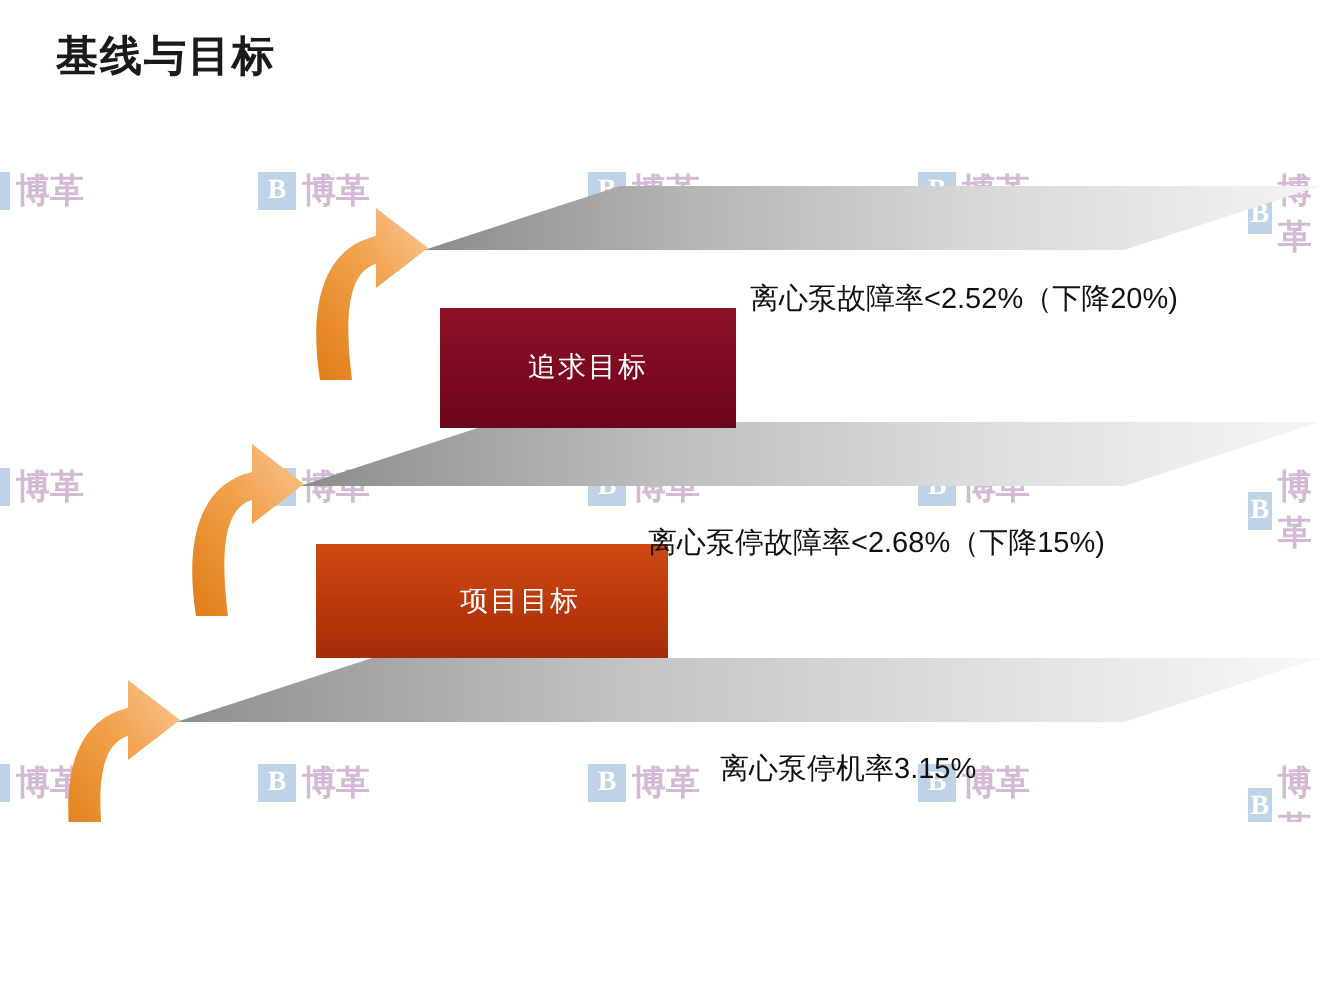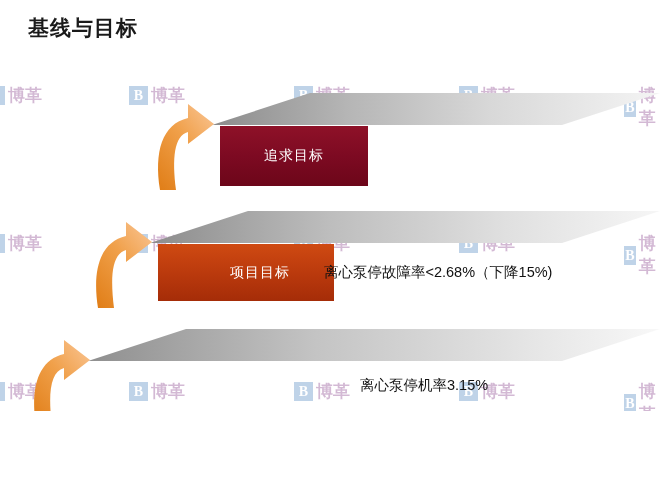--- a/index.html
+++ b/index.html
@@ -65,20 +65,21 @@
 
   
   .step-box {
     position: absolute;
     display: flex;
     align-items: center;
     justify-content: center;
     color: #ffffff;
     font-size: 14px;
     letter-spacing: 1px;
+    margin-top: 28px;
   }
   .box-current {
     background: linear-gradient(180deg, #f07c1a 0%, #e8690f 45%, #d9530a 100%);
   }
   .box-target {
     background: linear-gradient(180deg, #cf4a12 0%, #bb3a0d 50%, #a52c08 100%);
     padding-left: 28px;
   }
   .box-stretch {
     background: linear-gradient(180deg, #8e1128 0%, #7d0a22 50%, #6c0619 100%);
@@ -226,14 +227,15 @@
   </div>
 
   <div class="step-box box-stretch" style="left:220px; top:126px; width:148px; height:60px;">
     <span>追求目标</span>
   </div>
 
   <div class="desc" style="left:360px; top:375px; width:280px;">离心泵停机率3.15%</div>
 
   <div class="desc" style="left:324px; top:262px; width:300px;">离心泵停故障率&lt;2.68%（下降15%)</div>
 
+  <div class="desc" style="left:375px; top:140px; width:270px;">离心泵故障率&lt;2.52%（下降20%)</div>
 
 </div>
 
 </body></html>

